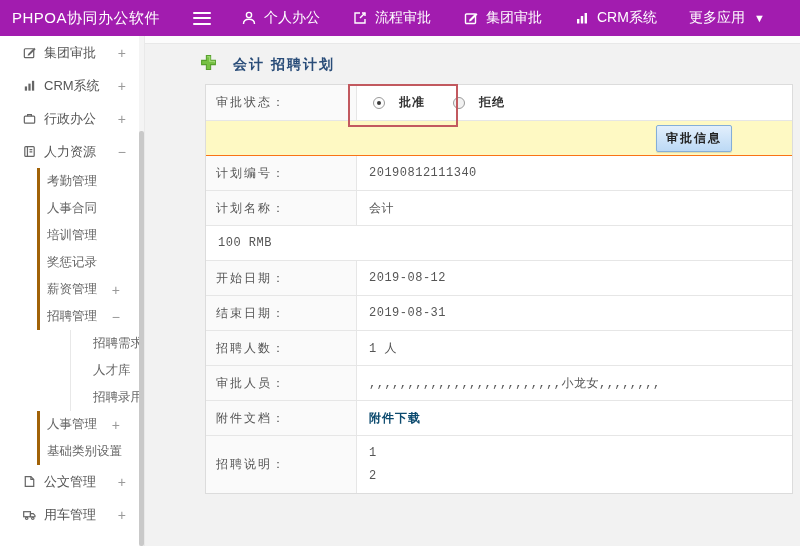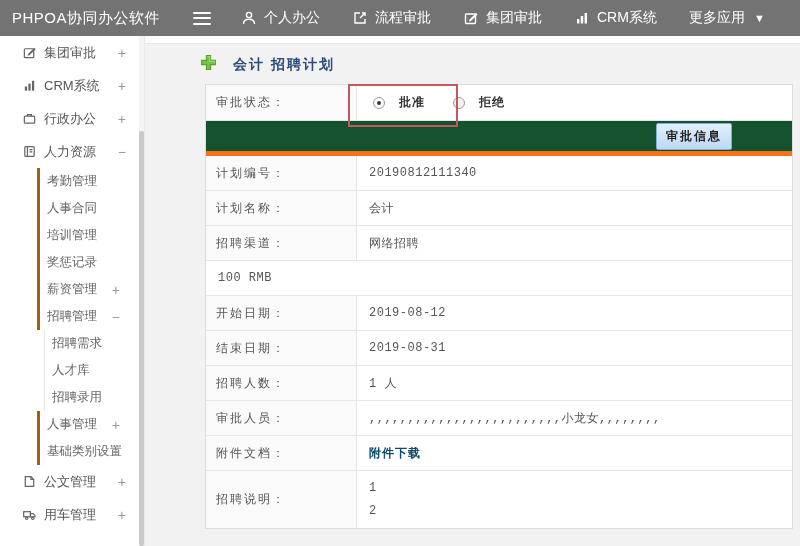--- a/index.html
+++ b/index.html
@@ -6,21 +6,21 @@
   html,body { width:800px; height:546px; }
   body {
     position: relative;
     font-family: "Liberation Sans", "DejaVu Sans", sans-serif;
     background: #f2f2f2;
     overflow: hidden;
   }
   
   .navbar {
     position:absolute; top:0; left:0; width:800px; height:36px;
-    background:#737373;
+    background:#a21caf;
     display:flex; align-items:center;
     color:#fff;
   }
   .brand { padding-left:12px; width:193px; font-size:15px; letter-spacing:0.5px; }
   .hamburger { width:18px; height:13px; display:flex; flex-direction:column; justify-content:space-between; margin-right:30px; cursor:pointer; }
   .hamburger i { display:block; height:2px; background:#fff; border-radius:1px; }
   .nav-item { display:flex; align-items:center; gap:7px; margin-right:32px; font-size:14px; cursor:pointer; white-space:nowrap; }
   .nav-item svg { display:block; }
   .caret { font-size:11px; margin-left:2px; }
   
@@ -28,21 +28,21 @@
     position:absolute; top:36px; left:0; width:145px; height:510px;
     background:#fff; overflow:hidden;
     border-right:1px solid #e9e9e9;
   }
   .sb-item { display:flex; align-items:center; color:#555; cursor:pointer; position:relative; }
   .sb-item .suffix { position:absolute; color:#999; font-size:14px; }
   .lvl0 { height:33px; padding-left:22px; font-size:13px; gap:7px; }
   .lvl0 .suffix { right:18px; }
   .lvl1 { height:27px; margin-left:37px; border-left:3px solid #a16207; padding-left:7px; font-size:12.5px; color:#666; }
   .lvl1 .suffix { right:24px; }
-  .lvl2 { height:27px; margin-left:44px; border-left:1px solid #e8e8e8; padding-left:7px; font-size:12.5px; color:#666; }
+  .lvl2 { height:27px; margin-left:70px; border-left:1px solid #e8e8e8; padding-left:22px; font-size:12.5px; color:#666; }
   .sb-icon { display:flex; }
   .sb-scrollbar { position:absolute; top:0; right:0; width:5px; height:510px; background:#f4f4f4; }
   .sb-thumb { position:absolute; top:95px; bottom:0; left:0; right:0; background:#c9c9c9; border-radius:2px; }
   
   .main { position:absolute; left:145px; top:36px; width:655px; height:510px; background:#f2f2f2; }
   .main-topstrip { position:absolute; top:0; left:0; right:0; height:8px; background:#fcfcfc; border-bottom:1px solid #e8e8e8; }
   .page-title { position:absolute; left:55px; top:18px; display:flex; align-items:center; gap:16px; }
   .page-title .title-text { font-size:14px; font-weight:bold; color:#2a4d79; letter-spacing:2px; }
   
   .detail-table {
@@ -58,21 +58,21 @@
     display:flex; align-items:center; padding-left:10px;
     font-size:12px; color:#555; letter-spacing:2px;
   }
   .cell-value {
     flex:1; display:flex; align-items:center; padding-left:12px;
     font-size:12px; color:#555;
     font-family:"Liberation Mono","DejaVu Sans Mono",monospace;
     letter-spacing:0.5px;
   }
   .cell-value.multiline { flex-direction:column; align-items:flex-start; justify-content:center; gap:9px; }
-  .btn-row { height:35px; background:#14532d; display:flex; align-items:center; justify-content:flex-end; padding-right:60px; border-bottom:5px solid #f97316; }
+  .btn-row { height:35px; background:#fef9c3; display:flex; align-items:center; justify-content:flex-end; padding-right:60px; border-bottom:1px solid #f97316; }
   .approve-btn {
     padding:4px 9px; font-size:12px; font-weight:bold; color:#222; letter-spacing:2px;
     background:linear-gradient(#e2effc,#bcd9f5);
     border:1px solid #84aed8; border-radius:2px; cursor:pointer;
     box-shadow:0 1px 1px rgba(0,0,0,0.12);
     font-family:"Liberation Sans","DejaVu Sans",sans-serif;
   }
   
   .radio-group { display:flex; align-items:center; gap:14px; padding-left:4px; }
   .radio {
@@ -302,24 +302,20 @@
 
     <div class="row">
       <div class="cell-label">计划编号：</div>
       <div class="cell-value">20190812111340</div>
     </div>
     <div class="row">
       <div class="cell-label">计划名称：</div>
       <div class="cell-value">会计</div>
     </div>
     <div class="row">
-      <div class="cell-label">招聘渠道：</div>
-      <div class="cell-value">网络招聘</div>
-    </div>
-    <div class="row">
       <div class="cell-value">100 RMB</div>
     </div>
     <div class="row">
       <div class="cell-label">开始日期：</div>
       <div class="cell-value">2019-08-12</div>
     </div>
     <div class="row">
       <div class="cell-label">结束日期：</div>
       <div class="cell-value">2019-08-31</div>
     </div>

